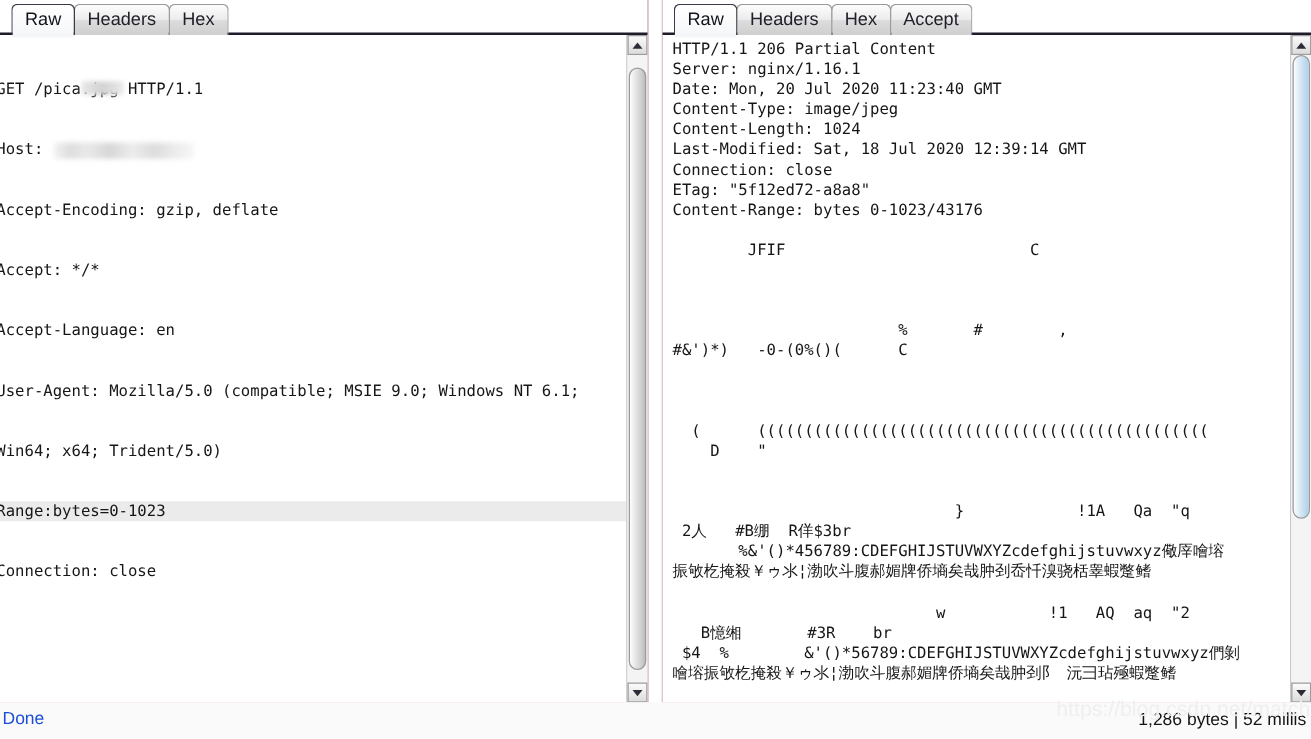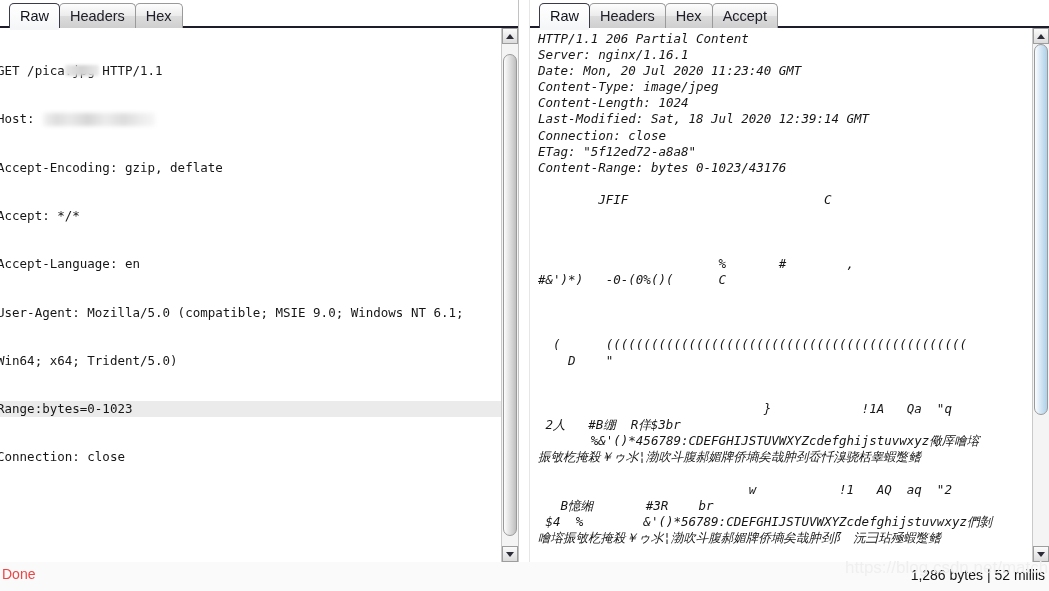--- a/index.html
+++ b/index.html
@@ -110,21 +110,21 @@
     font-family: "DejaVu Sans Mono", "Liberation Mono", monospace;
     font-size: 12.5px;
     line-height: 16.1px;
     color: #161616;
     white-space: pre;
     letter-spacing: 0px;
   }
   .msgtext .line { display: block; height: 16.1px; }
   .msgtext .line.hl { background: #ebebeb; }
   .left-text { left: -3px; }
-  .right-text { left: 8px; font-style: italic; }
+  .right-text { left: 8px; }
 
   
   .vscroll {
     position: absolute;
     top: 0;
     right: 0;
     bottom: 0;
     width: 17px;
     background: #f2f2f2;
     border-left: 1px solid #c9c9c9;
@@ -249,21 +249,21 @@
     left: 0; right: 0;
     bottom: 0;
     height: 29px;
     background: #fafafa;
   }
   .status-left {
     position: absolute;
     left: 2px;
     top: 4px;
     font-size: 14px;
-    color: #ef4444;
+    color: #1d4ed8;
   }
   .status-right {
     position: absolute;
     right: 4px;
     top: 5px;
     font-size: 14px;
     color: #141414;
     white-space: nowrap;
   }
   .watermark {

